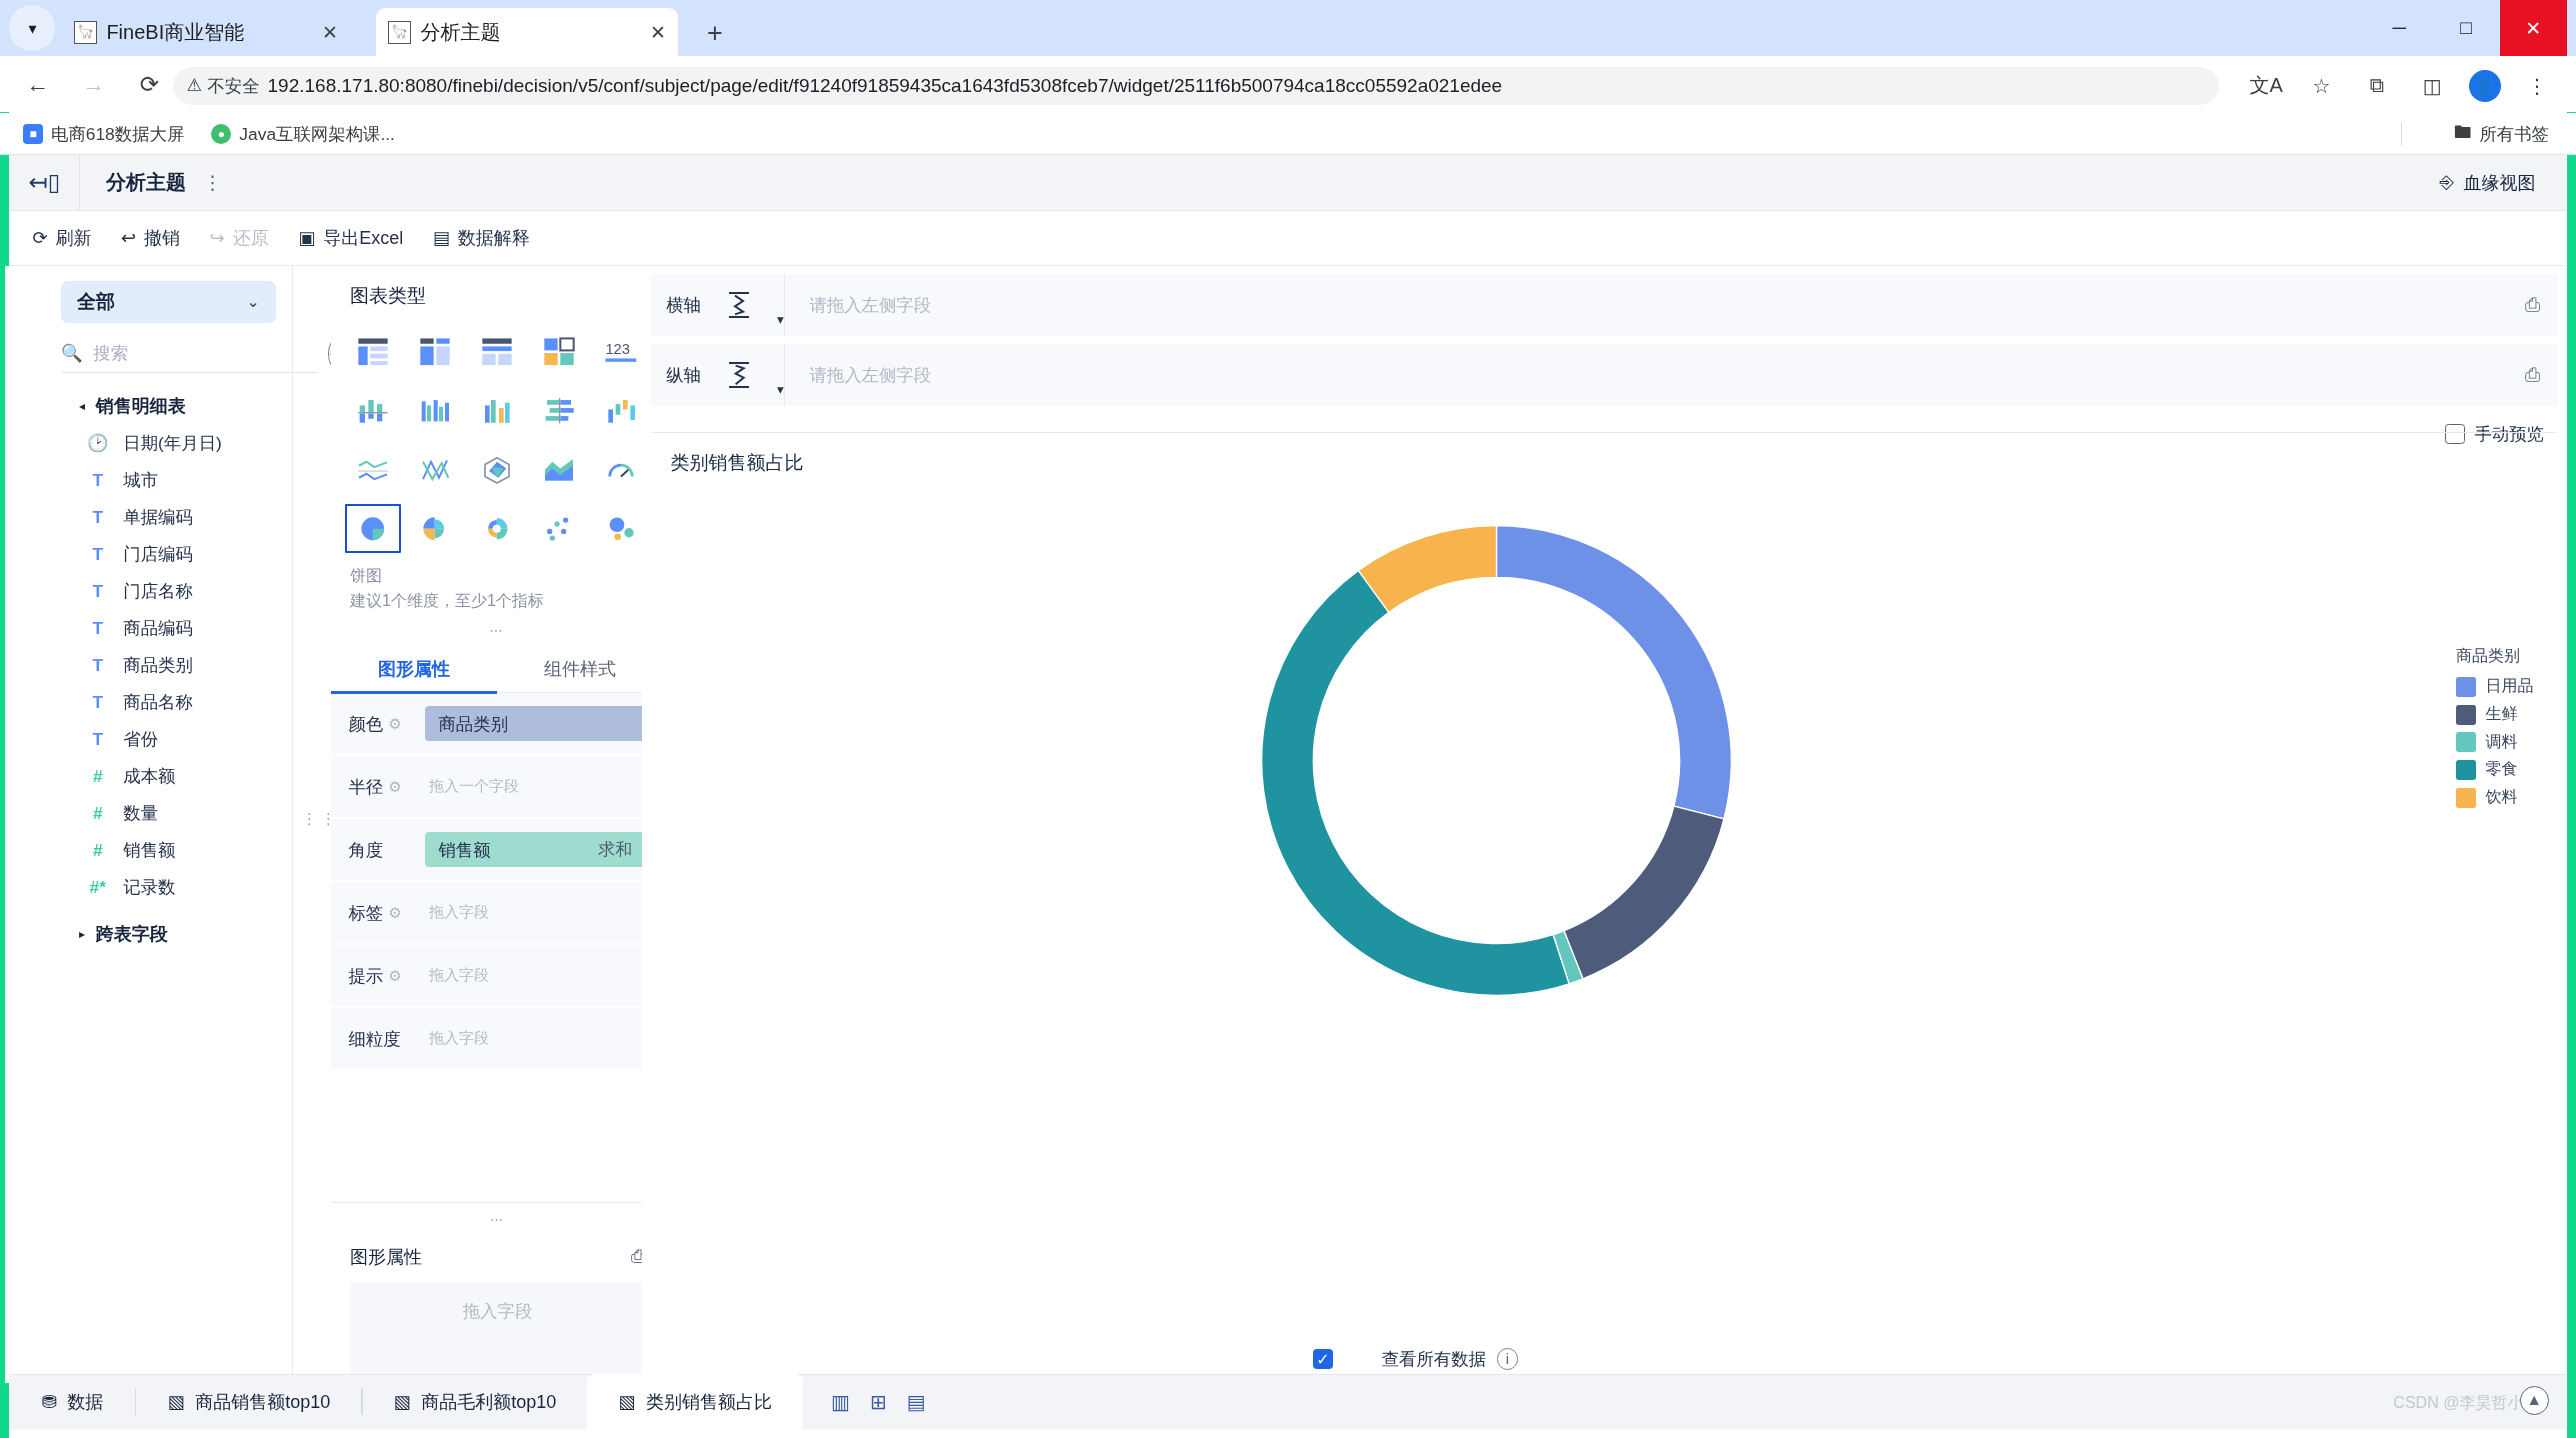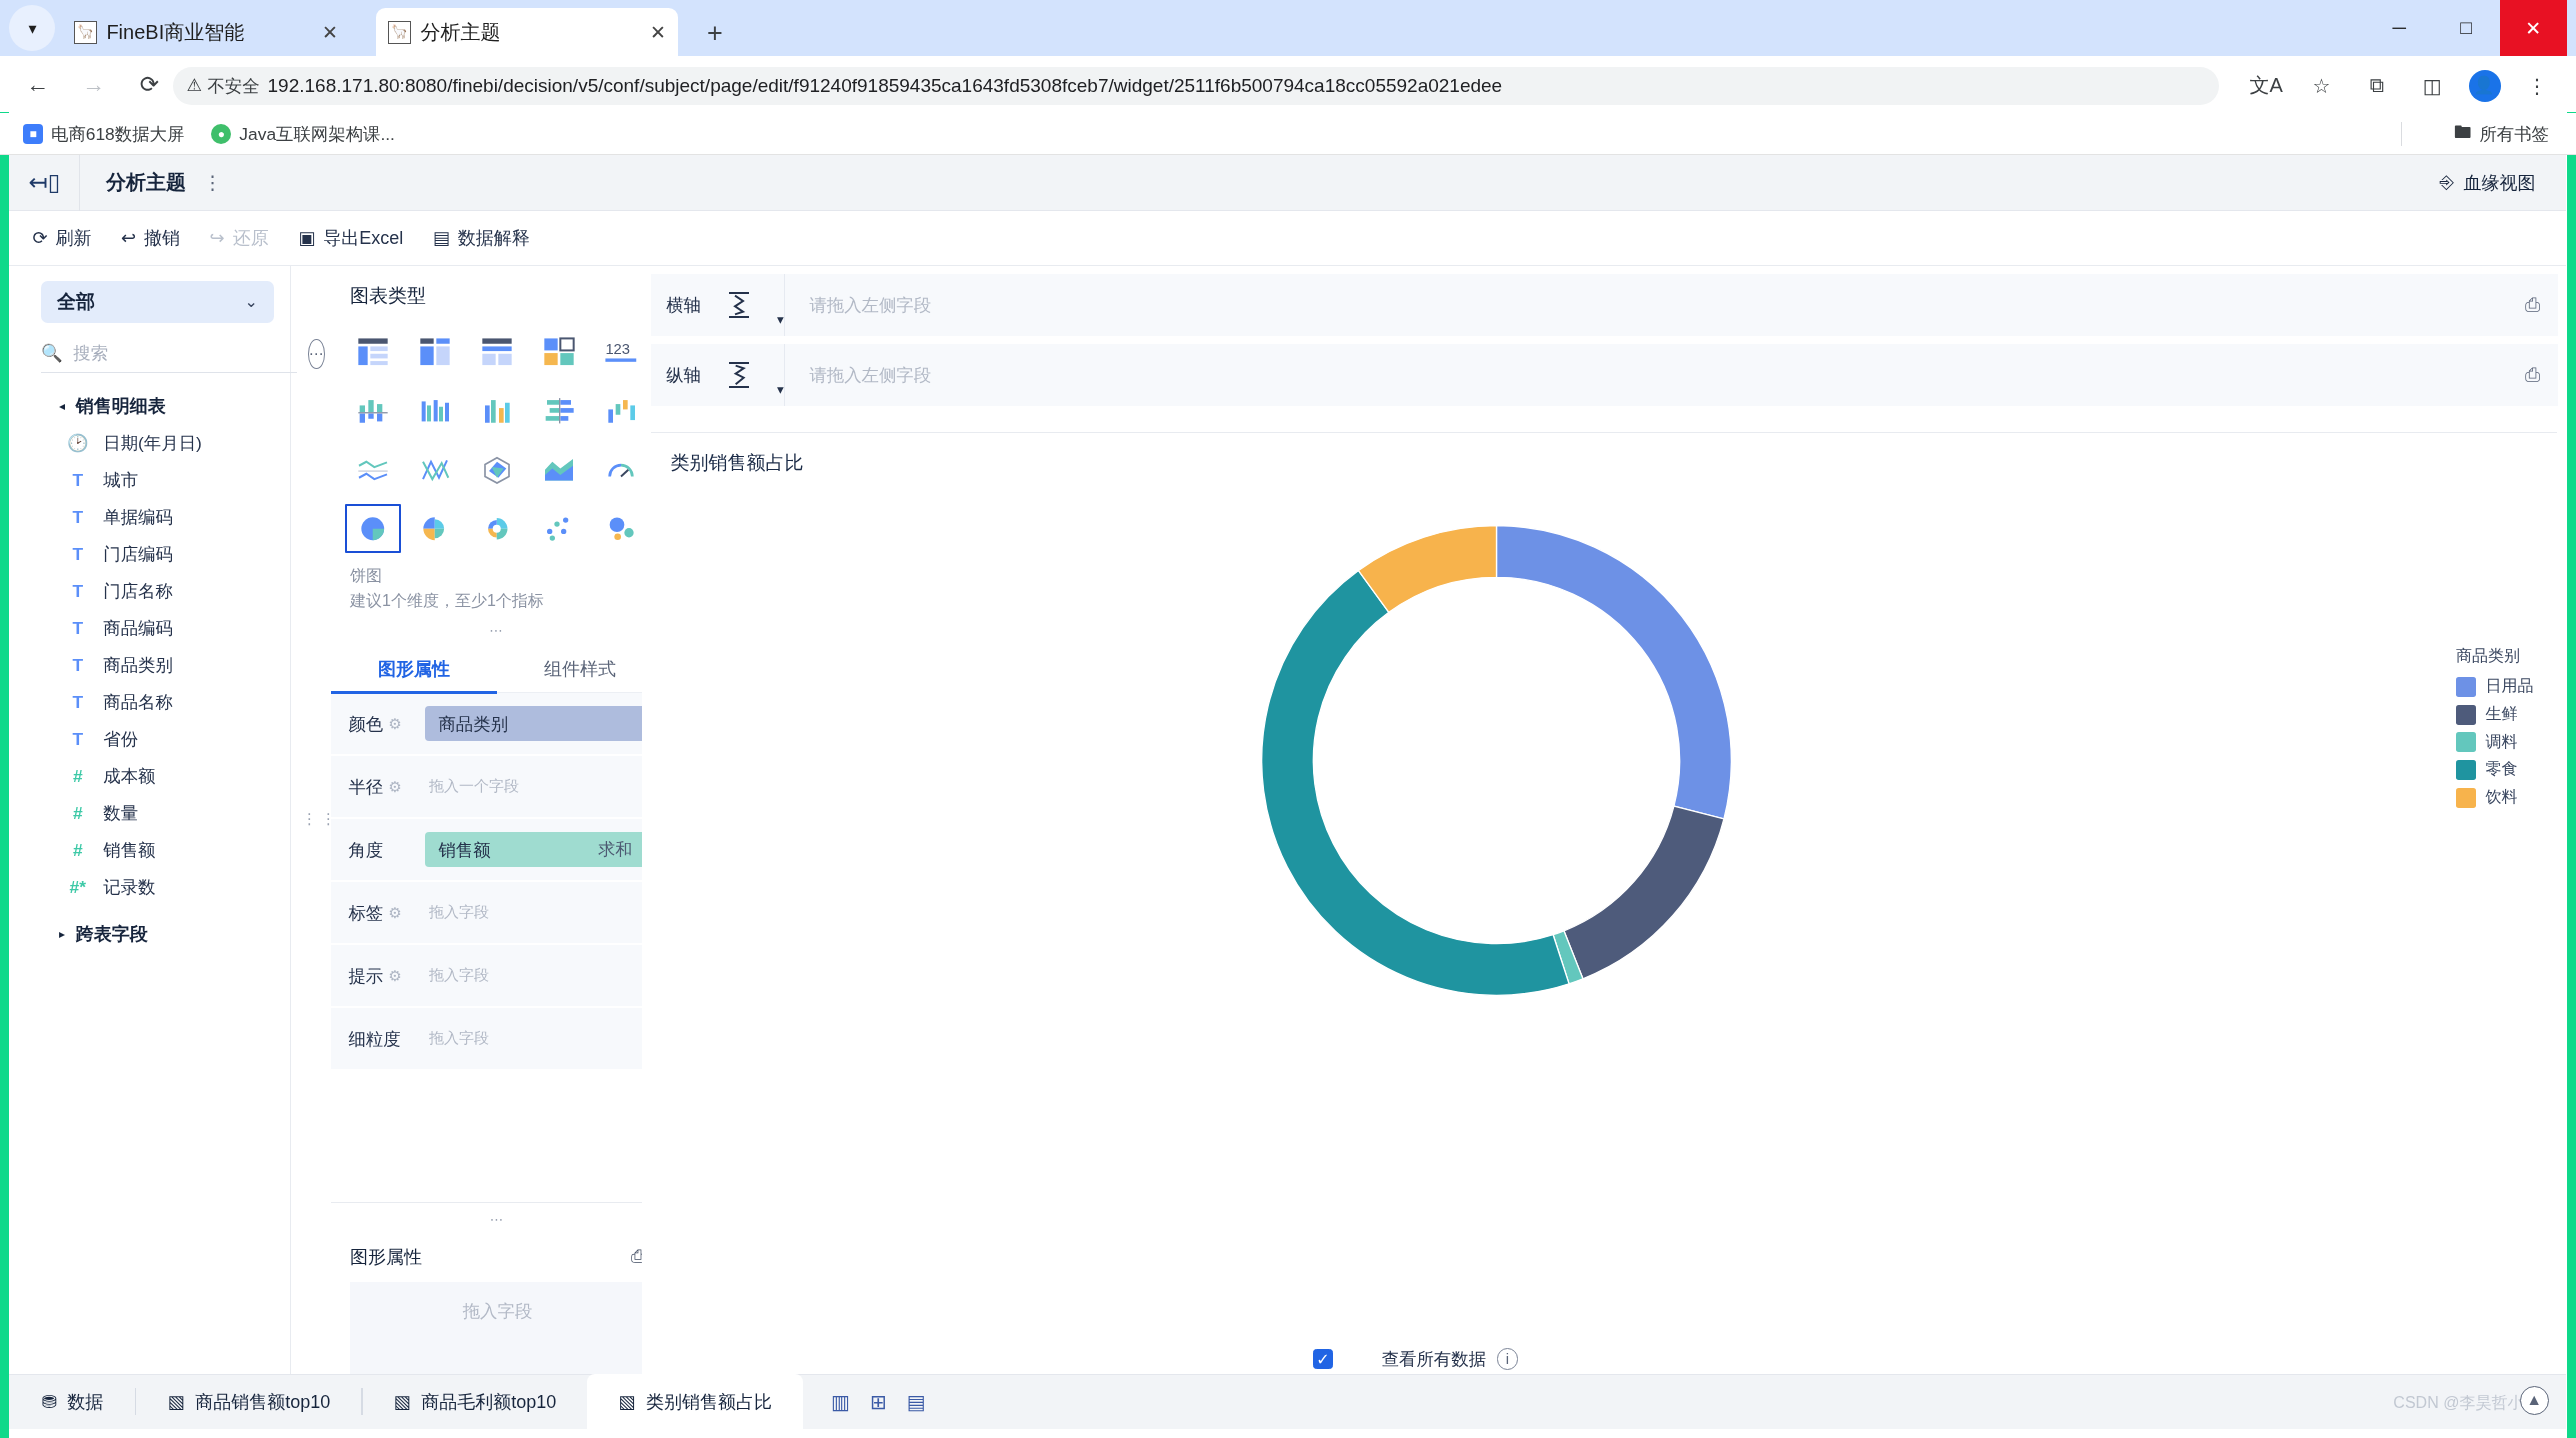--- a/index.html
+++ b/index.html
@@ -83,22 +83,23 @@
   .fb-toolbar {
     position:absolute; top:211px; left:9.4px; width:2557px; height:55px; background:#fff;
     display:flex; align-items:center; gap: 29.5px; padding-left: 23px; border-bottom: 0.7px solid #e8ebf0;
   }
   .tb-item { display:flex; align-items:center; gap: 8px; font-size: 18px; color:#25324b; white-space:nowrap;}
   .tb-item.disabled { color:#b9c0cc; }
   .tb-item .gi { font-size: 18px; }
 
   
   .left-panel {
-    position:absolute; top:266px; left:25px; width:266px; height:1117px; background:#fff;
+    position:absolute; top:266px; left:5px; width:288px; height:1117px; background:#fff;
     border-right:0.7px solid #e8ebf0;
+    padding-left:40px;
   }
   .sel-all {
     margin: 14.8px 16px 0 16px; height:42px; background:#e3ecfb; border-radius:6.7px;
     display:flex; align-items:center; padding: 0 16px; justify-content:space-between;
   }
   .sel-all .lbl { font-size:19px; font-weight:bold; color:#16243c; }
   .sel-all .cv { font-size:16px; color:#3a4760; }
   .search-row { margin: 12px 16px 0 16px; display:flex; align-items:center; gap:10.7px; }
   .search-box { flex:1; display:flex; align-items:center; gap:10.7px; border-bottom:0.7px solid #dfe3ea; height:38px; }
   .search-box .mg { font-size:17.4px; color:#7a8396; }
@@ -688,20 +689,24 @@
             <line x1="3" y1="6" x2="33" y2="6" stroke="#25324b" stroke-width="3"></line>
             <line x1="3" y1="42" x2="33" y2="42" stroke="#25324b" stroke-width="3"></line>
             <polyline points="13,10 25,14 13,22 25,28 13,38" fill="none" stroke="#25324b" stroke-width="3"></polyline>
           </svg>
         <span style="font-size:13.4px;align-self:flex-end;margin-bottom:9.4px;">▾</span>
       </div>
       <span class="shelf-ph">请拖入左侧字段</span>
       <span class="shelf-clip">⎙</span>
     </div>
 
+    <div class="preview-row">
+      <span class="chk"></span>
+      <span class="lbl">手动预览</span>
+    </div>
 
     <div class="canvas-wrap">
       <div class="chart-title">类别销售额占比</div>
 
       <div class="donut">
         <svg id="donut-svg" width="577" height="577" viewBox="0 0 860 860">
             <path d="M 430 80 A 350 350 0 0 1 769.0041063950209 517.0414605076991 L 694.4232029881164 497.8923391960053 A 273 273 0 0 0 430 157 Z" fill="#6D91E6" stroke="#ffffff" stroke-width="2"></path>
             <path d="M 769.0041063950209 517.0414605076991 A 350 350 0 0 1 558.8435934396373 755.421770060888 L 530.4980028829171 683.8289806474926 A 273 273 0 0 0 694.4232029881164 497.8923391960053 Z" fill="#4E5B7B" stroke="#ffffff" stroke-width="2"></path>
             <path d="M 558.8435934396373 755.421770060888 A 350 350 0 0 1 538.1559480312317 762.8697807033037 L 514.3616394643607 689.6384289485769 A 273 273 0 0 0 530.4980028829171 683.8289806474926 Z" fill="#63C7BD" stroke="#ffffff" stroke-width="2"></path>
             <path d="M 538.1559480312317 762.8697807033037 A 350 350 0 0 1 224.27516169763436 146.84405196876844 L 269.5346261241548 209.13836053563938 A 273 273 0 0 0 514.3616394643607 689.6384289485769 Z" fill="#1F94A0" stroke="#ffffff" stroke-width="2"></path>

